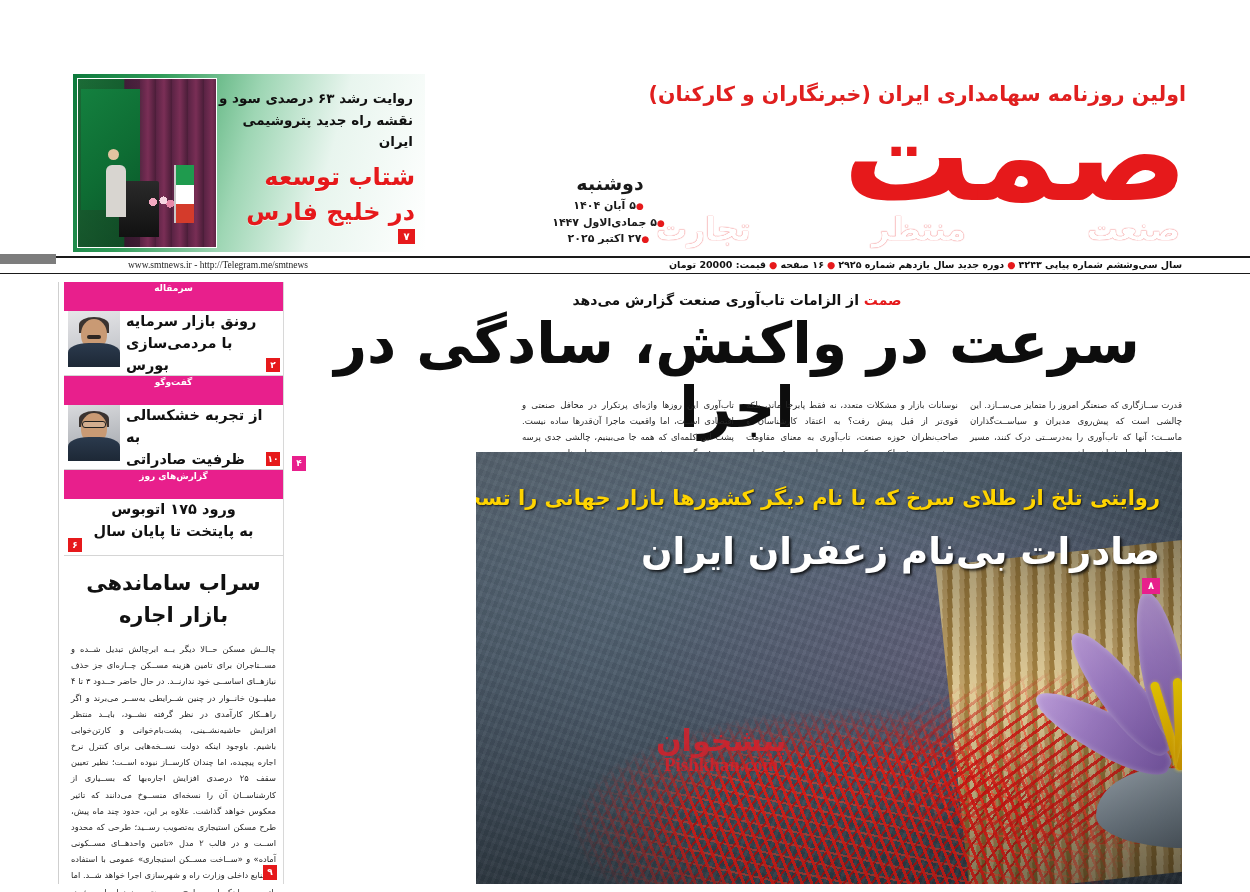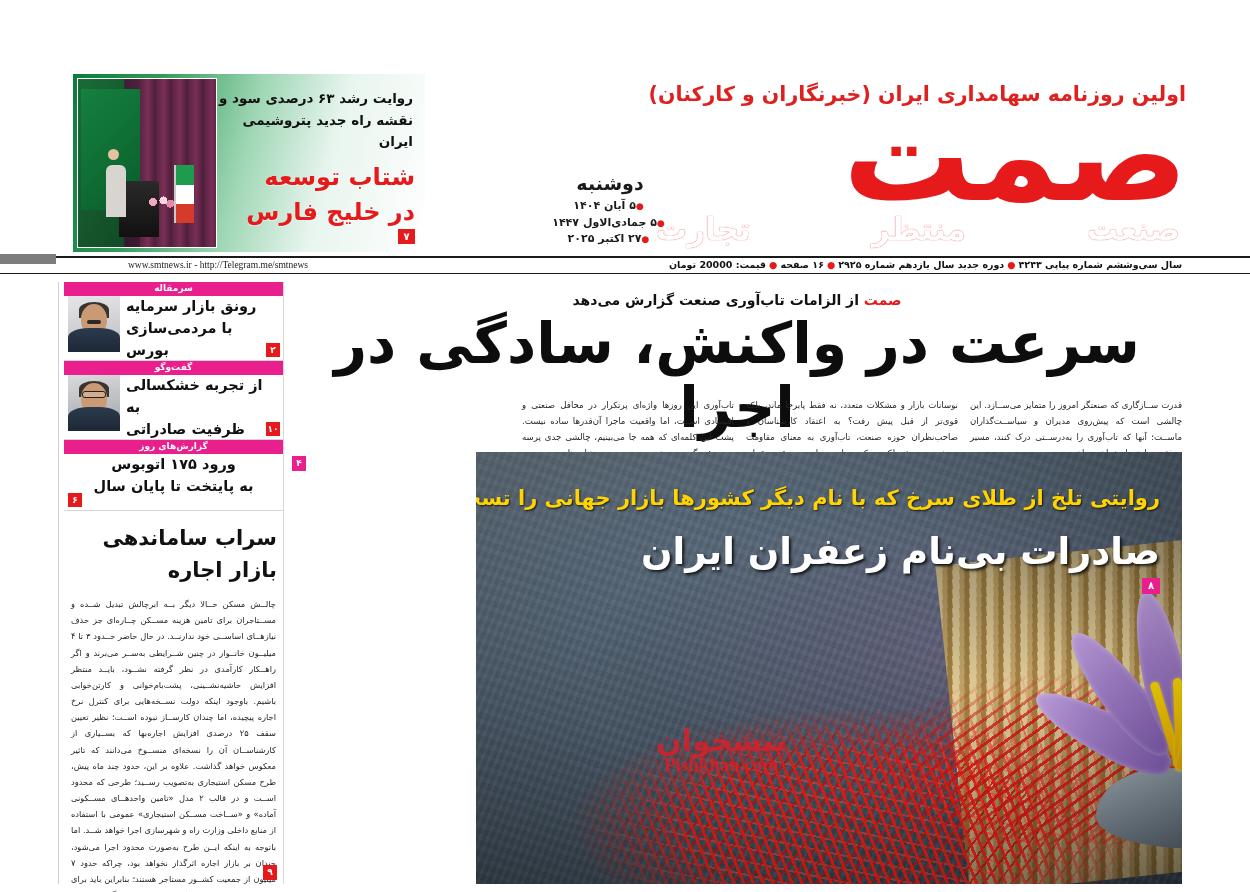--- a/index.html
+++ b/index.html
@@ -492,21 +492,21 @@
     top: 282px;
     left: 64px;
     width: 220px;
     height: 602px;
     background: #fff;
     border-right: 1px solid #d8d8d8;
   }
 
   .sb-tag {
     width: 100%;
-    height: 14px;
+    height: 29px;
     background: #e81f8c;
     color: #fff;
     font-size: 9px;
     font-weight: bold;
     text-align: center;
     line-height: 13px;
     letter-spacing: .5px;
     direction: rtl;
   }
 
@@ -574,20 +574,21 @@
     right: 3px;
     width: 14px; height: 14px;
     color: #fff;
     font-size: 9px;
     font-weight: bold;
     text-align: center;
     line-height: 14px;
   }
 
   .sb-main-title {
+    text-align: center;
     font-size: 21px;
     font-weight: bold;
     color: #111;
     line-height: 1.5;
     direction: rtl;
     padding: 12px 6px 10px;
   }
   .sb-main-body {
     font-size: 8.3px;
     line-height: 1.95;

